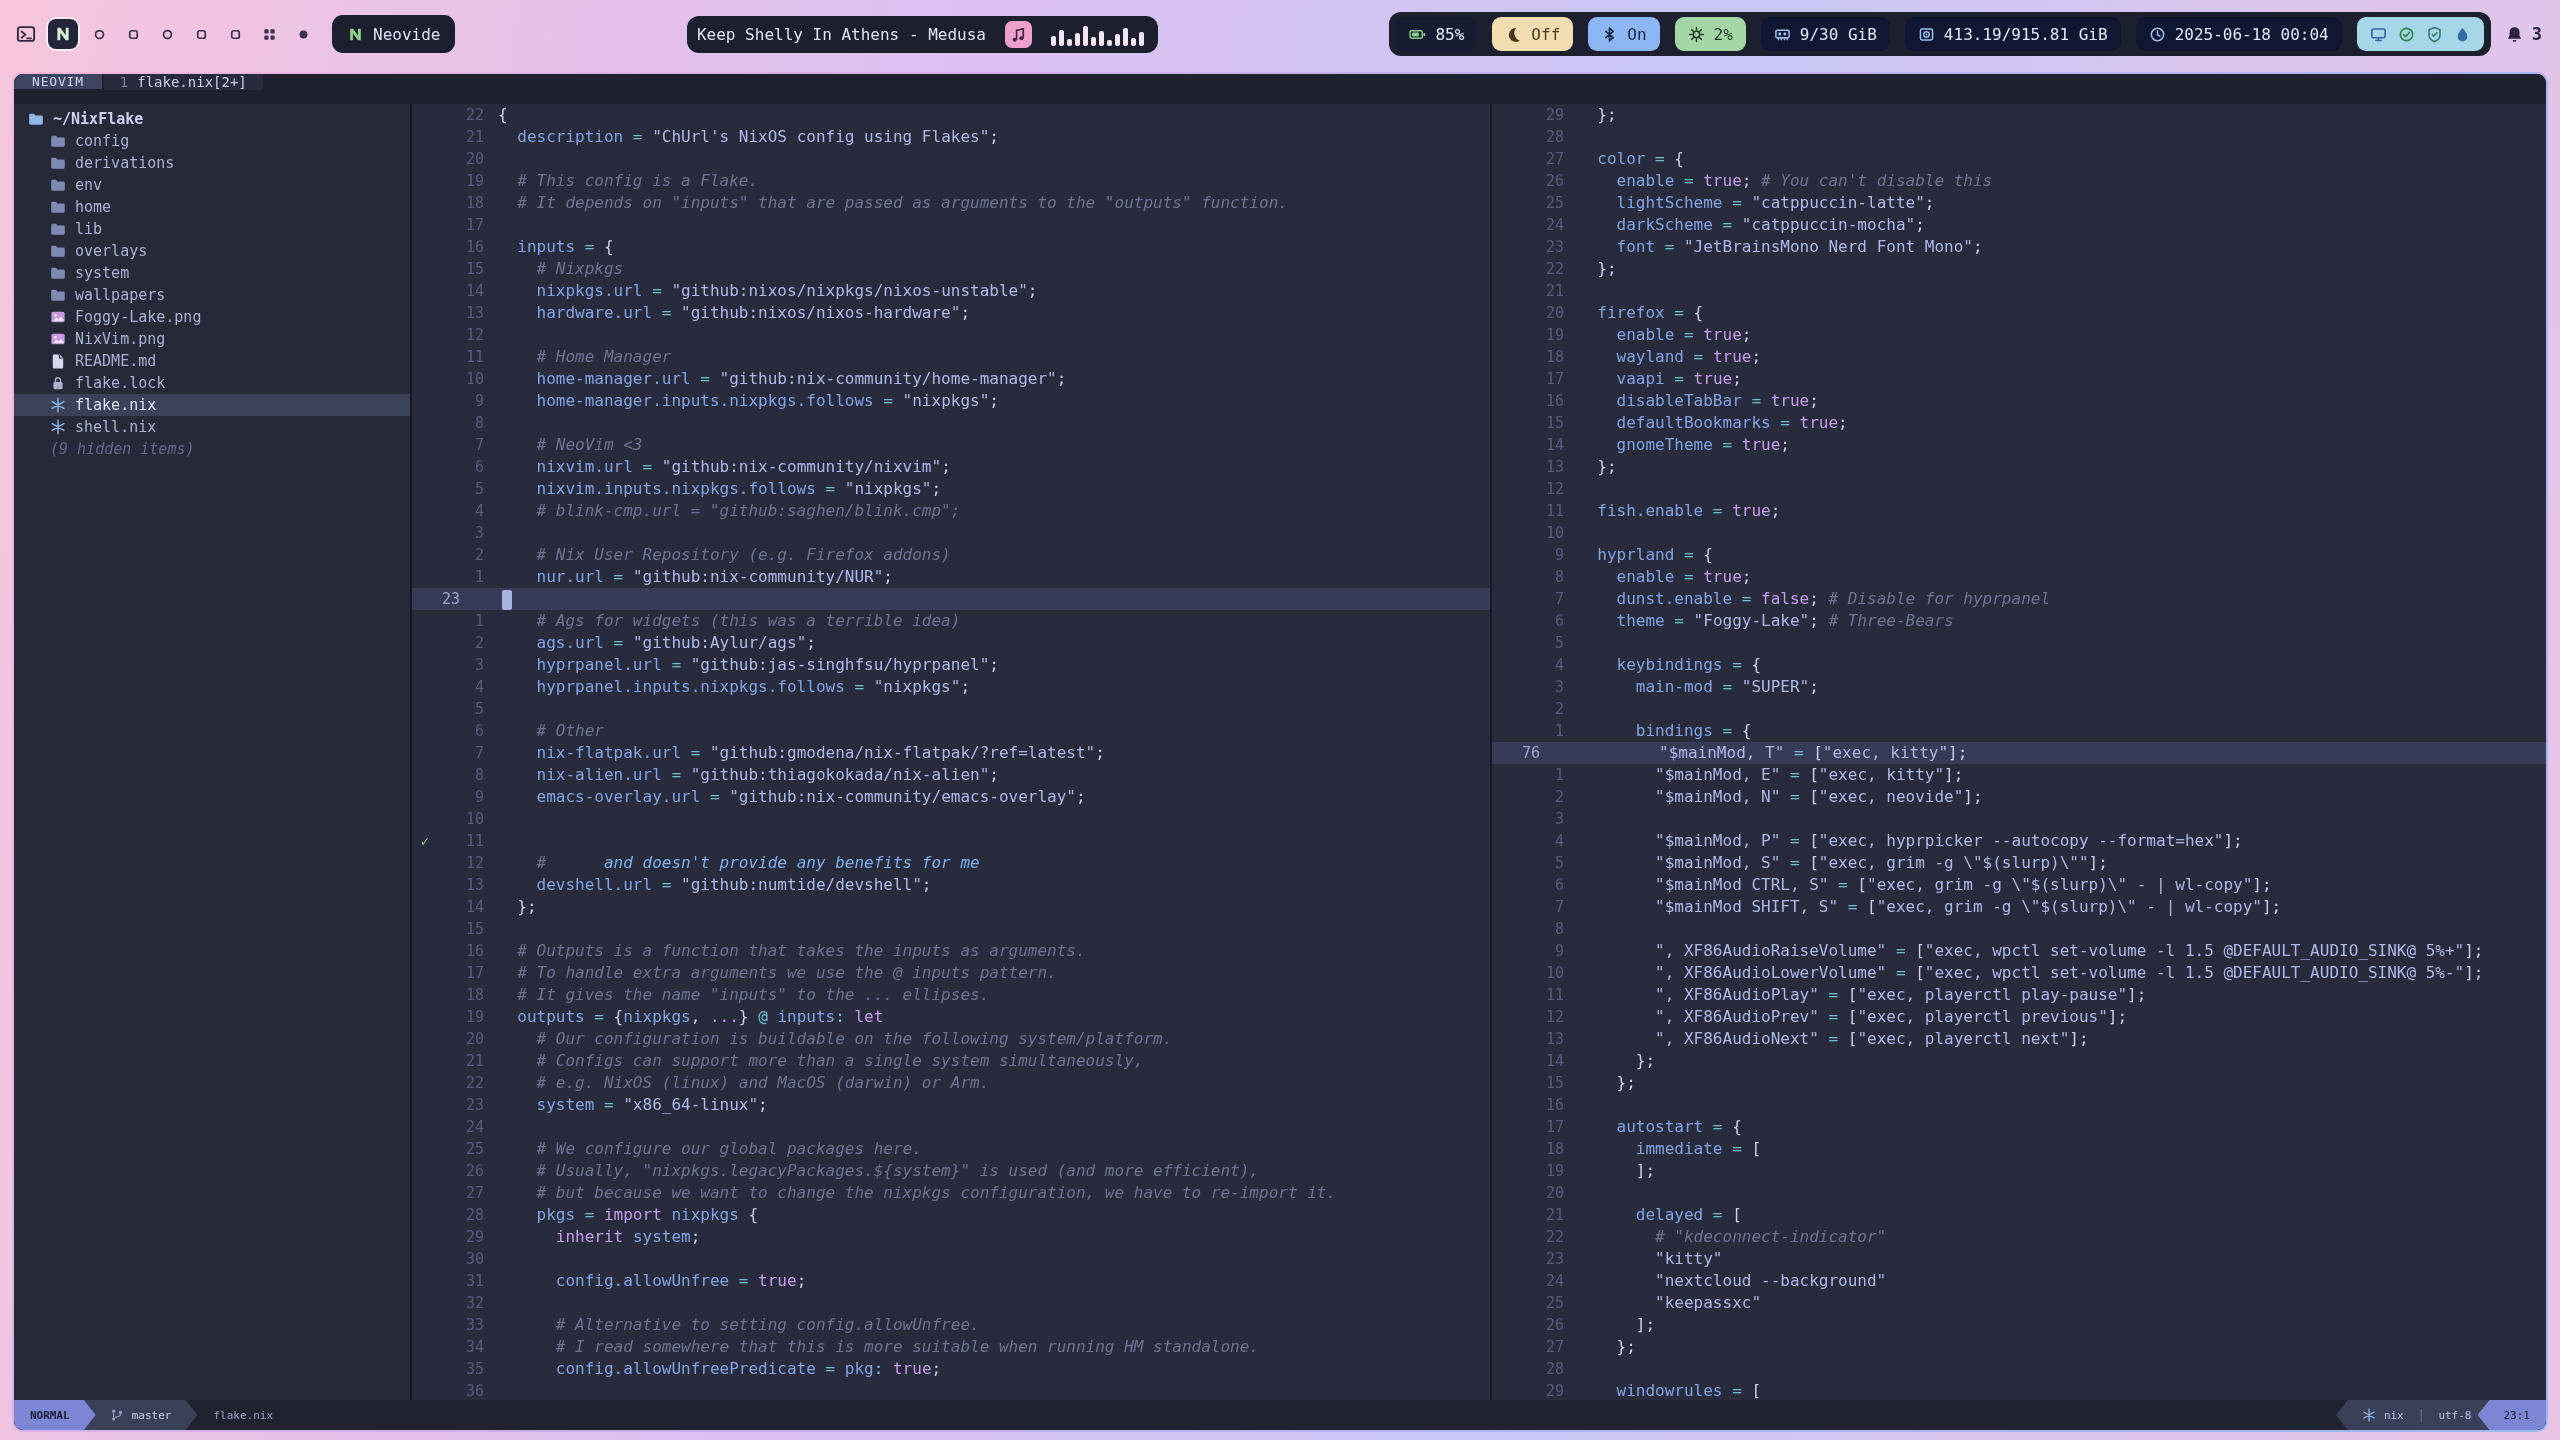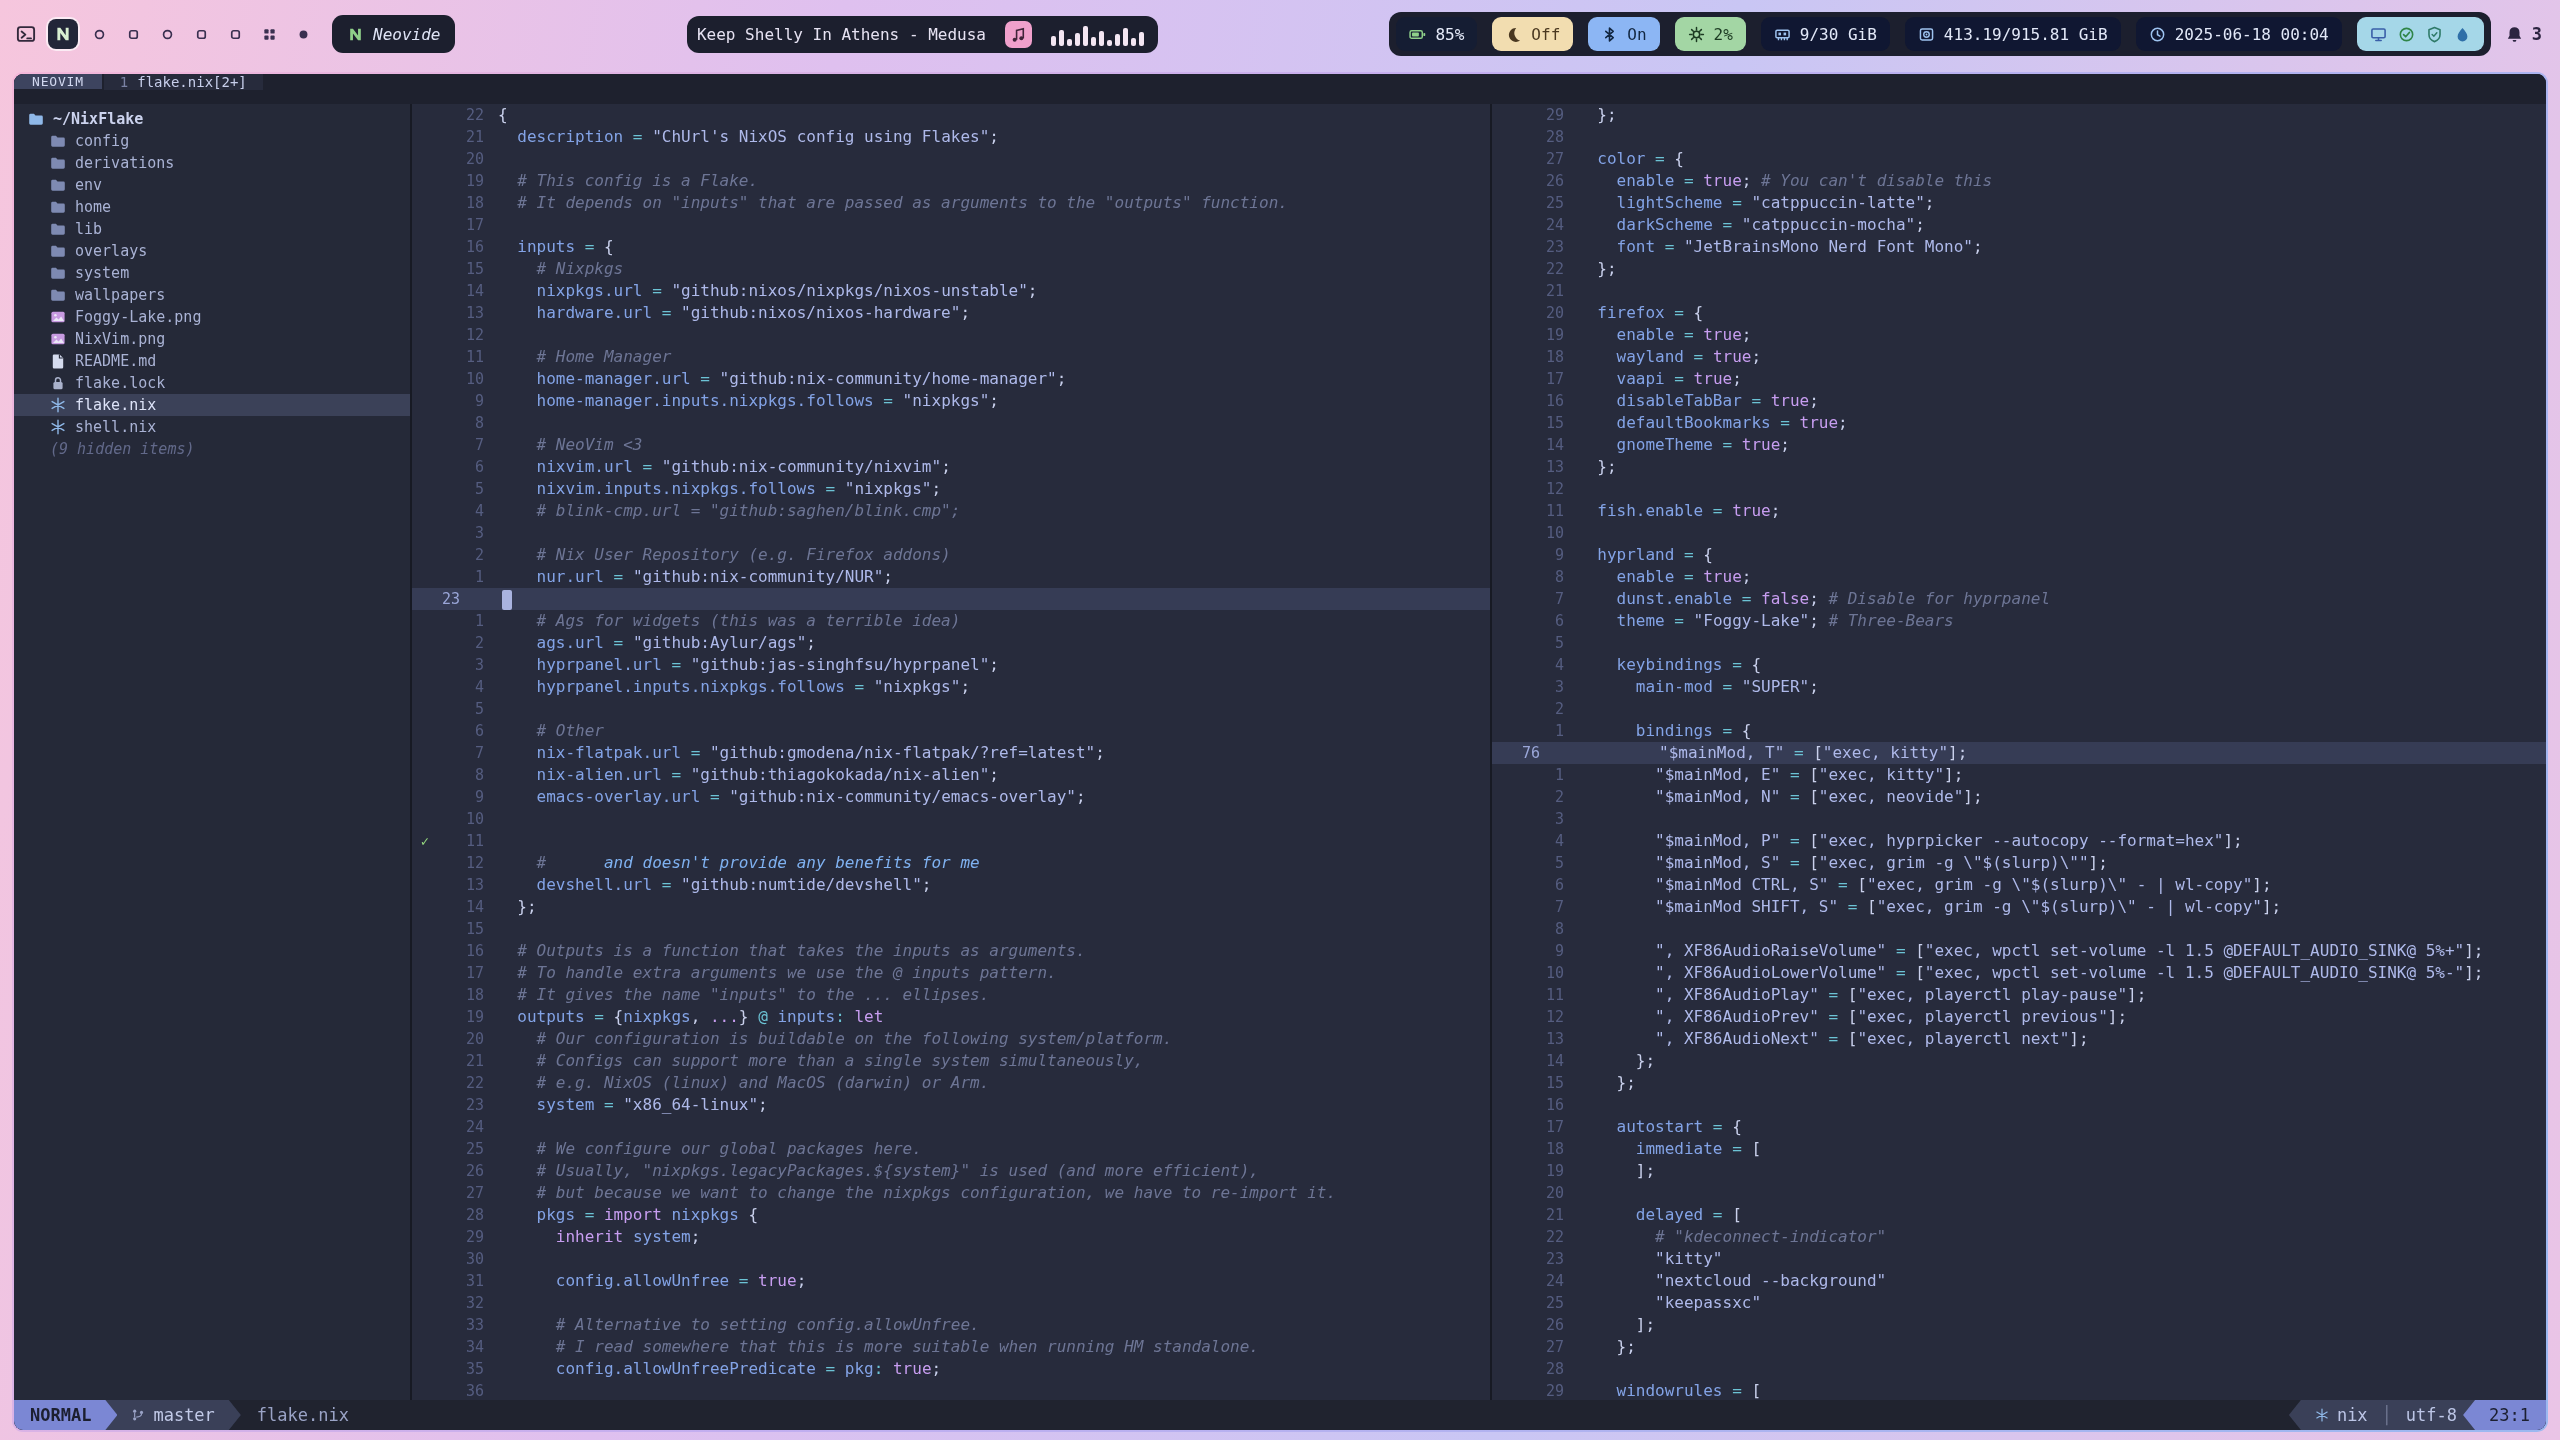--- a/index.html
+++ b/index.html
@@ -14,21 +14,21 @@
   .topbar{height:52px;margin:8px 12px 0;display:flex;align-items:center;gap:14px;}
   .tb-left{display:flex;align-items:center;gap:8px;}
   .launcher{width:28px;height:28px;display:grid;place-items:center;color:#33293c;}
   .launcher .ic{width:20px;height:20px;}
   .ws{width:26px;height:26px;display:grid;place-items:center;color:#3a3050;border-radius:8px;}
   .ws .ic{width:15px;height:15px;}
   .ws.active{background:#222638;color:#d9f0d2;width:30px;height:30px;box-shadow:0 0 0 2px rgba(255,255,255,.65);}
   .ws.active .ic{width:18px;height:18px;}
   .island{background:#1c1f2e;border-radius:12px;display:flex;align-items:center;padding:5px 7px;gap:15px;}
   .pill{height:34px;border-radius:9px;display:flex;align-items:center;gap:9px;padding:0 13px;font-size:16px;white-space:nowrap;}
-  .appbadge{background:#1c1f2e;color:#dfe4f6;height:38px;border-radius:11px;padding:0 15px;font-style:italic;}
+  .appbadge{background:#1c1f2e;color:#dfe4f6;height:38px;border-radius:11px;padding:0 15px;}
   .appbadge .pic{color:#8fd08a;}
   .p-navy{background:#151d33;color:#e6ebfa;}
   .p-cream{background:#f2ddb0;color:#4a3820;}
   .p-blue{background:#8cb6f4;color:#122741;}
   .p-green{background:#a3d6a4;color:#1c3a22;}
   .p-dark{background:#101732;color:#e2e8f8;}
   .p-tray{background:#a5d7e8;gap:11px;}
   .pic .ic{width:17px;height:17px;}
   .music{color:#e6e2f2;font-size:16px;padding:5px 10px;}
   .mbox{width:27px;height:27px;background:#f0a0cc;border-radius:7px;display:grid;place-items:center;color:#40243a;margin:0 4px;}
@@ -69,21 +69,21 @@
   .tk-d{color:#c9d0ec;}
   .tk-c{color:#6d7595;font-style:italic;}
   .tk-k{color:#83a3e6;}
   .tk-o{color:#6cc3d5;}
   .tk-s{color:#aeb9ea;}
   .tk-b{color:#c79df0;}
   .tk-todo{background:#7fb1f0;color:#141b2e;border-radius:4px;padding:0 7px;font-style:italic;font-weight:bold;margin:0 3px;}
   .tk-ct{color:#7fb1f0;font-style:italic;}
   .tk-cur{display:inline-block;width:10px;height:20px;background:#a9b3e0;border-radius:2px;vertical-align:middle;}
   
-  .statusline{height:30px;flex:none;background:#20232f;display:flex;align-items:stretch;font-size:17px;position:relative;}
+  .statusline{height:30px;flex:none;background:#20232f;display:flex;align-items:stretch;font-size:11px;position:relative;}
   .seg{display:flex;align-items:center;gap:8px;}
   .seg-mode{background:#7b87d4;color:#1c1f30;font-weight:bold;padding:0 26px 0 16px;
     clip-path:polygon(0 0,calc(100% - 12px) 0,100% 50%,calc(100% - 12px) 100%,0 100%);position:relative;z-index:3;}
   .seg-branch{background:#3a4058;color:#c2cae8;margin-left:-12px;padding:0 26px 0 26px;
     clip-path:polygon(0 0,calc(100% - 12px) 0,100% 50%,calc(100% - 12px) 100%,0 100%);position:relative;z-index:2;}
   .seg-branch .ic{width:14px;height:14px;color:#9aa3c6;}
   .seg-file{color:#9aa3c6;margin-left:-12px;padding:0 16px 0 28px;position:relative;z-index:1;}
   .seg-ft{background:#3a4058;color:#bcc5e6;padding:0 18px 0 26px;margin-right:-12px;
     clip-path:polygon(0 50%,12px 0,100% 0,100% 100%,12px 100%);position:relative;z-index:2;}
   .seg-ft .ic{width:14px;height:14px;color:#8fb8e8;}

